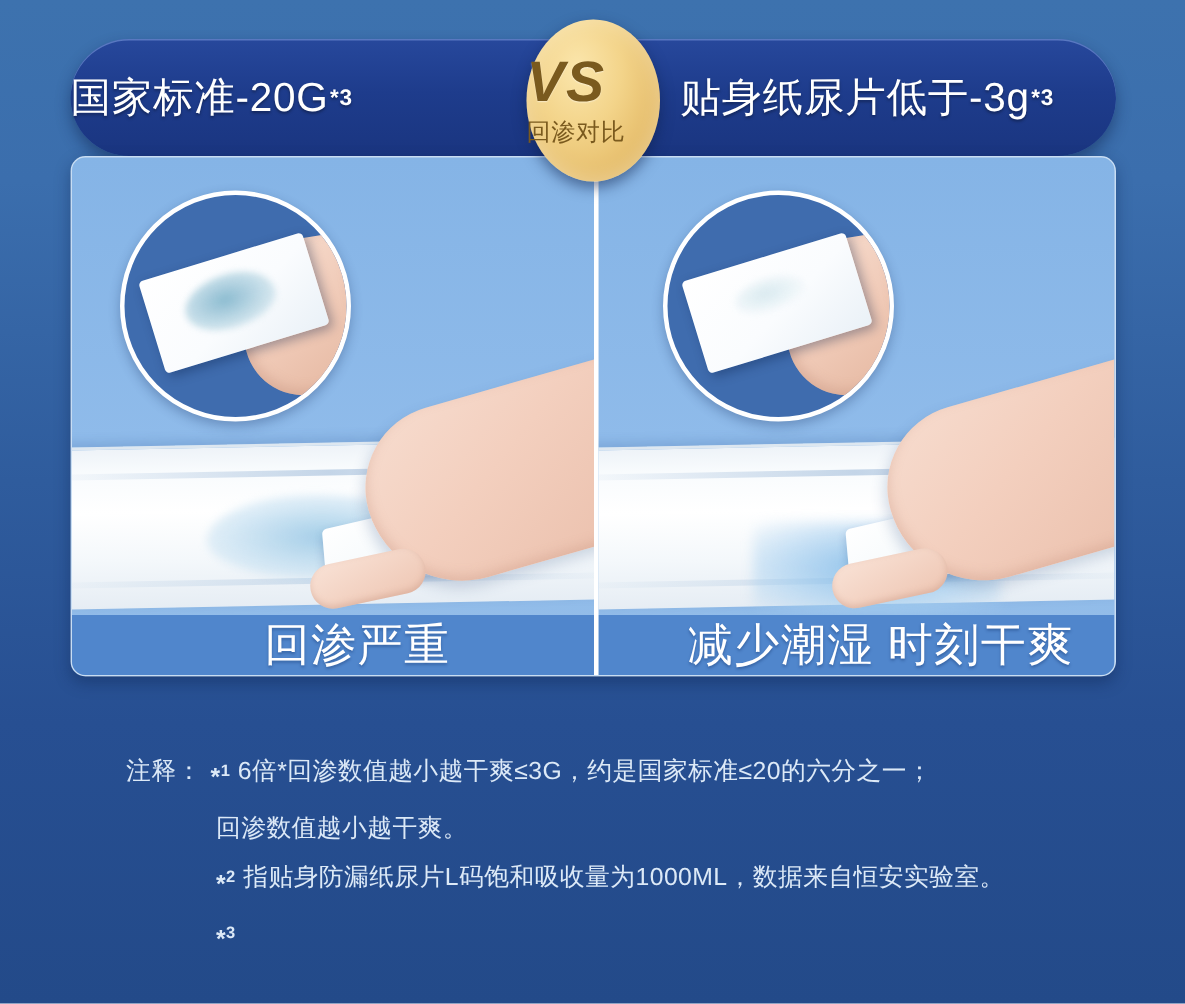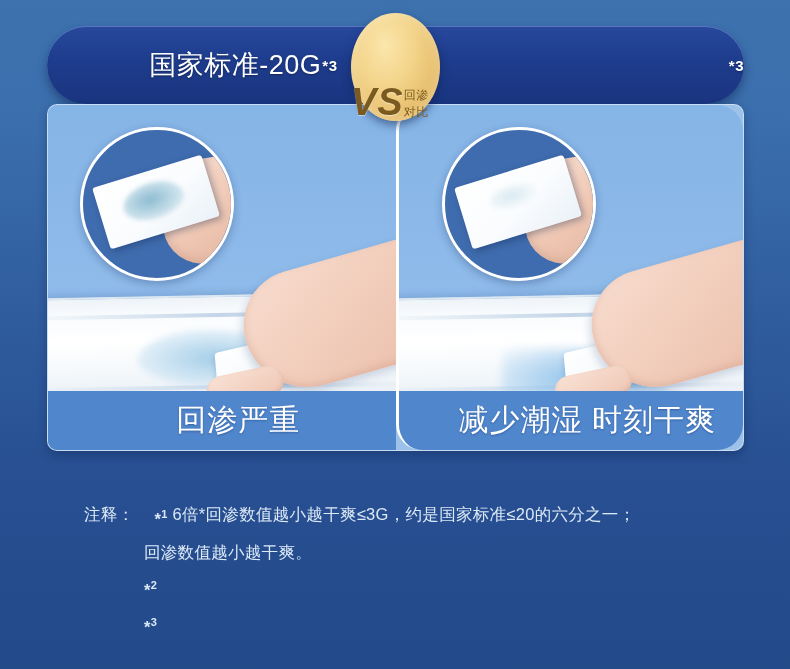--- a/index.html
+++ b/index.html
@@ -12,56 +12,56 @@
 
   
   #header-bar {
     position:absolute; left:47px; top:26px; width:697px; height:78px;
     background: linear-gradient(180deg,#27489c 0%,#1e3c8c 45%,#1a3580 100%);
     border-radius:39px;
     box-shadow: 0 5px 10px rgba(10,28,70,.45), inset 0 1px 0 rgba(150,180,240,.45);
     display:flex; align-items:center;
   }
   #header-bar .side {
-    flex:1; display:flex; align-items:center; justify-content:flex-end;
+    flex:1; display:flex; align-items:center; justify-content:flex-start;
     color:#fff; font-size:27px; letter-spacing:.5px; white-space:nowrap;
     text-shadow:0 1px 2px rgba(0,0,0,.35);
   }
   #header-bar .side.left { padding-right:58px; }
   #header-bar .side.right { padding-left:58px; }
   .sup { font-size:15px; vertical-align:super; margin-left:1px; font-weight:bold; }
 
   
   #vs-badge {
     position:absolute; left:351px; top:13px; width:89px; height:108px;
     border-radius:50%;
     background: radial-gradient(ellipse at 38% 30%, #fbe6ac 0%, #f3d48a 38%, #e7bf6d 68%, #d9ad58 100%);
     box-shadow: 0 4px 9px rgba(12,30,72,.5), inset 0 0 14px rgba(255,255,255,.35);
-    display:flex; flex-direction:row; align-items:flex-end; justify-content:center;
+    display:flex; flex-direction:column; align-items:flex-start; justify-content:center;
     z-index:6;
   }
   #vs-badge .vs-main {
     font-size:38px; font-weight:bold; font-style:italic; color:#7a5a1e;
     line-height:1; letter-spacing:1px; text-shadow:0 1px 1px rgba(255,255,255,.5);
   }
   #vs-badge .vs-sub {
-    font-size:12px; color:#7a5a1e; margin-top:4px; letter-spacing:.5px;font-family:Liberation Mono, monospace;
+    font-size:16px; color:#7a5a1e; margin-top:4px; letter-spacing:.5px;font-family:Liberation Mono, monospace;
   }
 
   
   #compare-card {
     position:absolute; left:47px; top:104px; width:697px; height:347px;
     background:#9cc2ea; border-radius:10px; overflow:hidden;
     border:1px solid rgba(255,255,255,.45);
     box-shadow:0 4px 10px rgba(10,28,70,.35);
     display:flex;
   }
   .panel { position:relative; width:50%; height:100%; overflow:hidden;
            background: linear-gradient(180deg,#85b4e6 0%,#8fbbea 55%,#93bde9 100%); }
-  .panel + .panel { border-left:3px solid #ffffff;border-radius:26px; }
+  .panel + .panel { border-left:3px solid #ffffff; }
 
   
   .diaper {
     position:absolute; left:-6%; width:112%; height:108px; bottom:47px;
     background:
       linear-gradient(180deg,#eef3f8 0%,#f8fbfd 14%,#ffffff 40%,#f4f8fb 70%,#e6edf4 100%);
     border-top:2px solid #dde7f0;
     box-shadow:0 -3px 7px rgba(40,80,140,.18);
     transform:rotate(-1.1deg);
   }
@@ -135,50 +135,51 @@
   }
   .inset-hand {
     position:absolute; right:-4px; top:30px; width:74px; height:104px;
     background:linear-gradient(150deg,#f8dfd2 0%,#f0cab7 55%,#e4b69f 100%);
     border-radius:40px 14px 44px 50px; transform:rotate(-9deg);
     box-shadow:inset 2px -3px 8px rgba(195,145,125,.4);
   }
 
   
   .caption {
-    position:absolute; left:0; right:0; bottom:0; height:59px;
+    position:absolute; left:0; right:0; bottom:0; height:40px;
     background:#5086cc; display:flex; align-items:center; justify-content:center;
     color:#ffffff; font-size:30px; letter-spacing:1px; white-space:nowrap;
     text-shadow:0 1px 2px rgba(15,45,100,.4);
     padding-left:33px;
   }
 
   
   #footnotes {
     position:absolute; left:0; right:0; top:498px; padding:0 26px;
     color:#dce9f7; font-size:16.5px; line-height:33px; letter-spacing:.3px;
   }
   .fn-row { display:flex; white-space:nowrap; }
   .fn-row.r1 { padding-left:58px; }
   .fn-row.r2 { padding-left:118px; }
   .fn-row.r3 { padding-left:118px; }
   .fn-row.r4 { padding-left:118px; }
-  .fn-label { margin-right:20px; }
+  .fn-label { margin-right:6px; }
   .fn-mark { font-weight:bold; margin-right:5px; }
   .fn-mark sup { font-size:11px; }
 </style>
 </head>
 <body>
 
 <div id="header-bar">
   <div class="side left">
     <span>国家标准-20G</span>
       <span class="sup">*3</span>
   </div>
   <div class="side right">
+    <span>贴身纸尿片低于-3g</span>
       <span class="sup">*3</span>
   </div>
 </div>
 
 <div id="vs-badge">
   <div class="vs-main">VS</div>
   <div class="vs-sub">回渗对比</div>
 </div>
 
 <div id="compare-card">
@@ -221,17 +222,18 @@
   <div class="fn-row r1">
     <span class="fn-label">注释：</span>
     <span class="fn-mark">*<sup>1</sup></span>
     <span>6倍*回渗数值越小越干爽≤3G，约是国家标准≤20的六分之一；</span>
   </div>
   <div class="fn-row r2">
     <span>回渗数值越小越干爽。</span>
   </div>
   <div class="fn-row r3">
     <span class="fn-mark">*<sup>2</sup></span>
+    <span>指贴身防漏纸尿片L码饱和吸收量为1000ML，数据来自恒安实验室。</span>
   </div>
   <div class="fn-row r4">
     <span class="fn-mark">*<sup>3</sup></span>
   </div>
 </div>
 
 </body></html>

